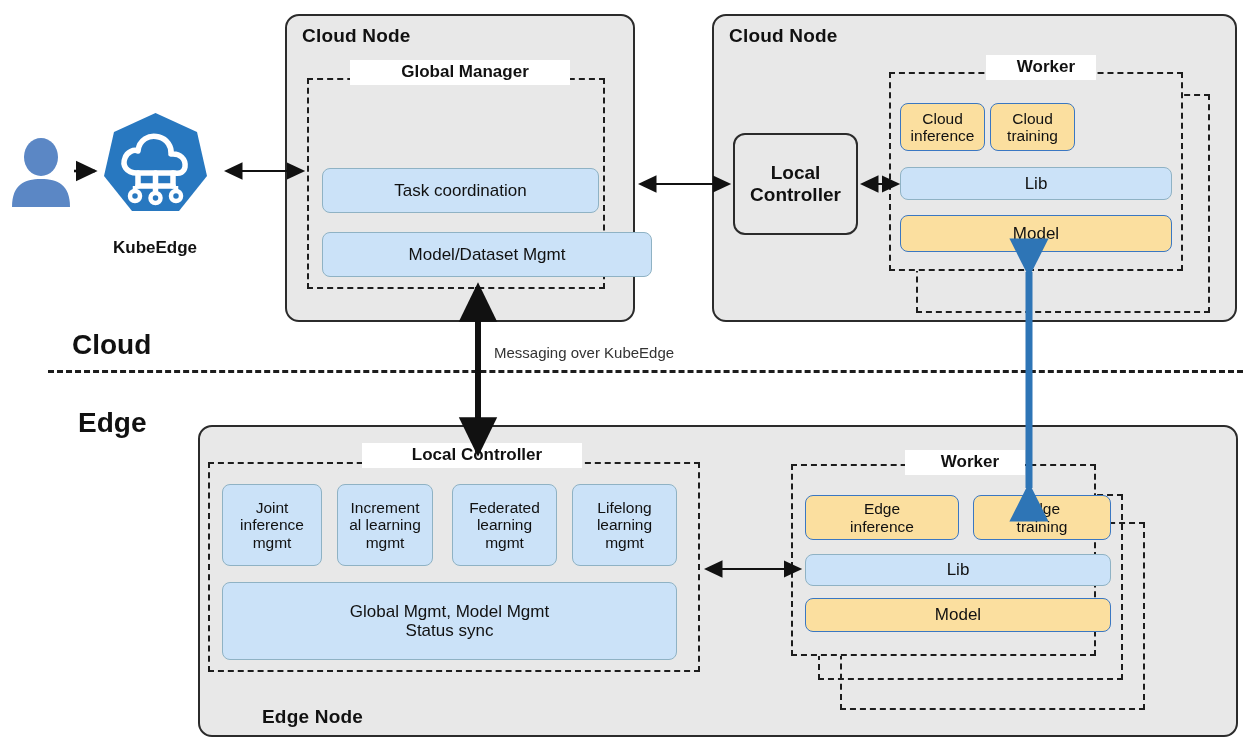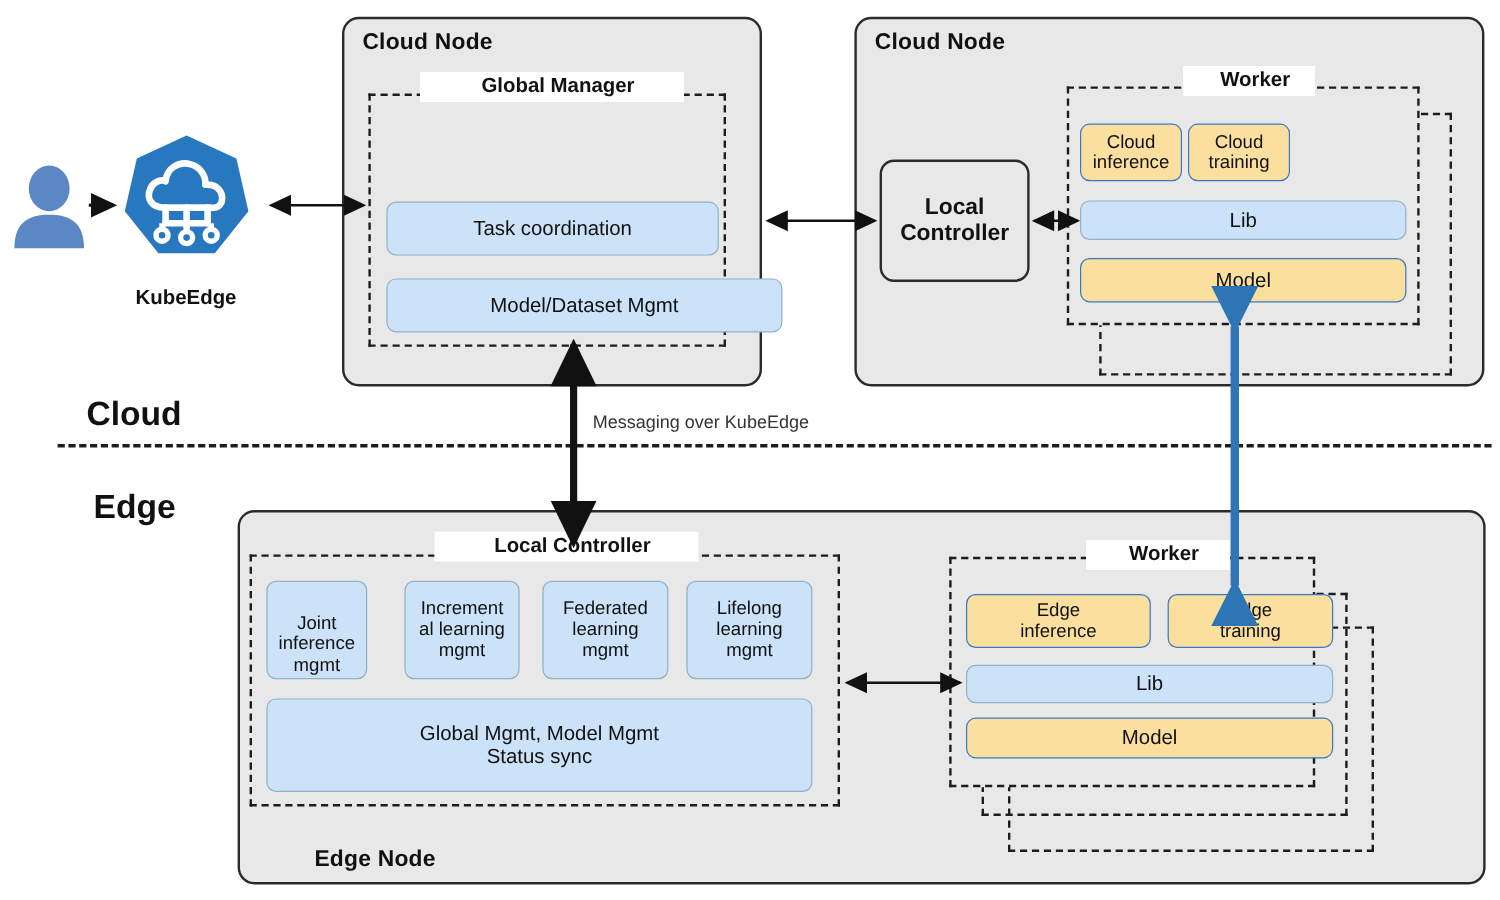--- a/index.html
+++ b/index.html
@@ -191,21 +191,21 @@
   <div class="divider" style="left:48px; top:370px; width:1195px;"></div>
   <div class="region-label" style="left:78px; top:407px;">Edge</div>
   <div class="msg-label" style="left:494px; top:344px;">Messaging over KubeEdge</div>
 
   <div class="abs node" style="left:198px; top:425px; width:1040px; height:312px;"></div>
   <div class="node-title" style="left:262px; top:706px;">Edge Node</div>
 
   <div class="abs dashed" style="left:208px; top:462px; width:492px; height:210px;"></div>
   <div class="group-label" style="left:362px; top:443px; width:210px;">Local Controller</div>
 
-  <div class="abs box blue small" style="left:222px; top:484px; width:84px; height:82px; flex-direction:column;justify-content:flex-end;">
+  <div class="abs box blue small" style="left:222px; top:484px; width:100px; height:82px; flex-direction:column;">
     <span>Joint</span>
     <span>inference</span>
     <span>mgmt</span>
   </div>
   <div class="abs box blue small" style="left:337px; top:484px; width:96px; height:82px; flex-direction:column;">
     <span>Increment</span>
     <span>al learning</span>
     <span>mgmt</span>
   </div>
   <div class="abs box blue small" style="left:452px; top:484px; width:105px; height:82px; flex-direction:column;">

